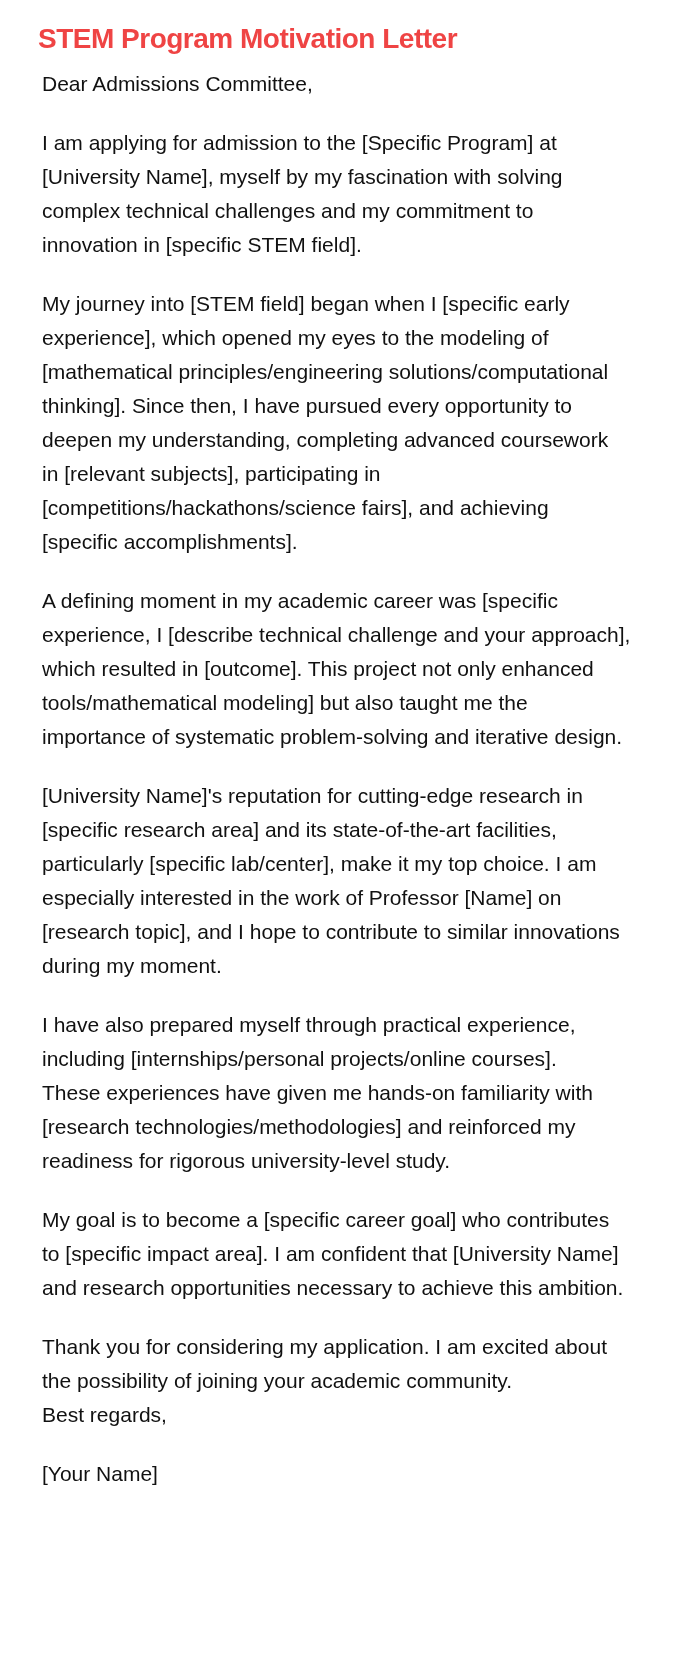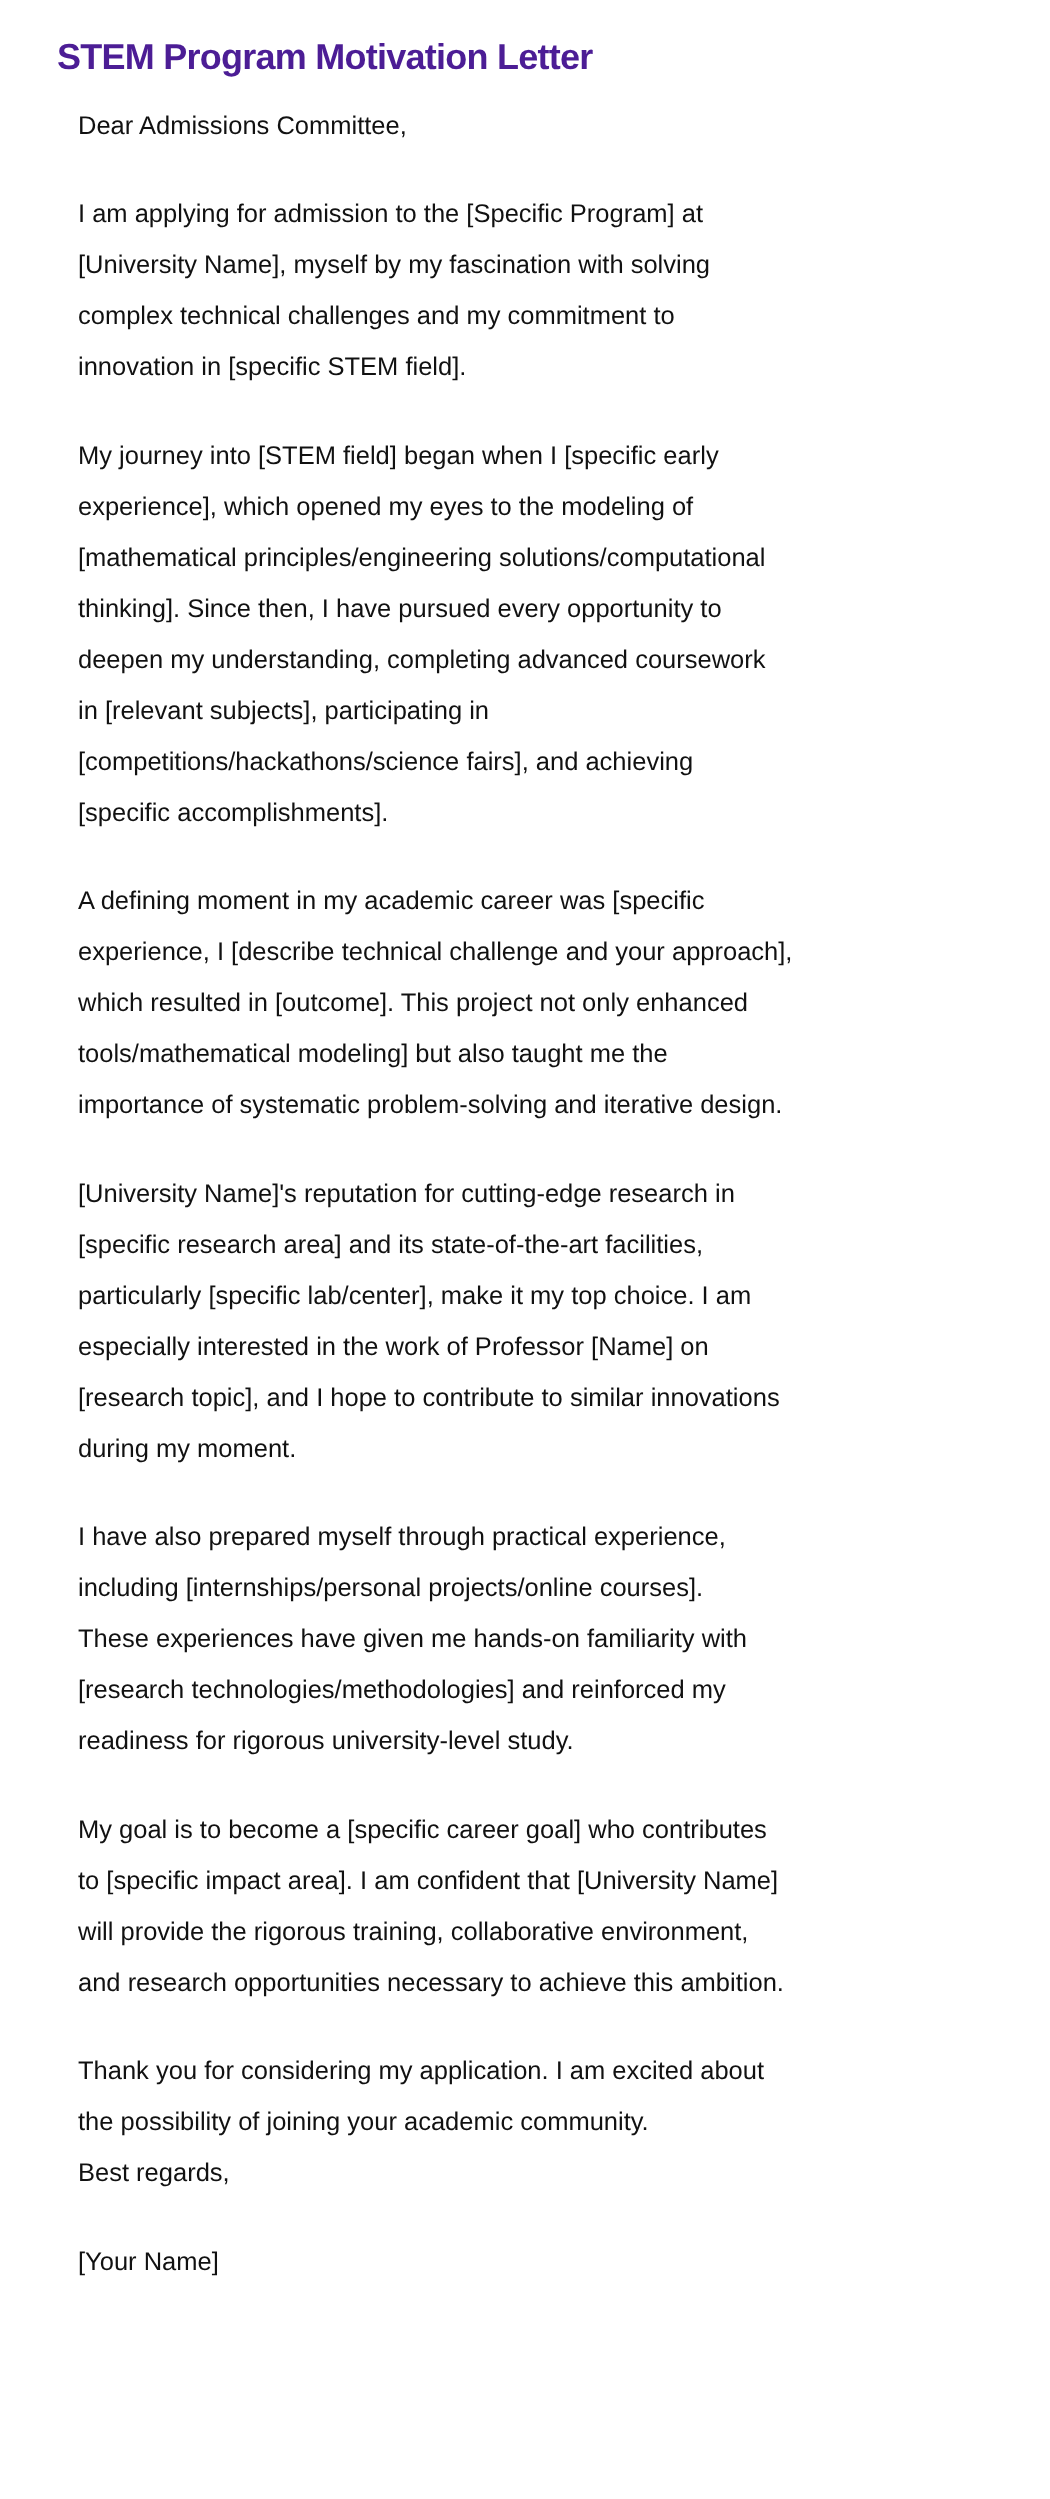--- a/index.html
+++ b/index.html
@@ -13,30 +13,30 @@
     height: 1666px;
     box-sizing: border-box;
     background: #ffffff;
     padding: 20px 40px 24px 38px;
     overflow: hidden;
     font-family: "Liberation Sans", sans-serif;
     color: #111111;
   }
   .doc-title {
     margin: 0 0 9px 0;
-    font-size: 24px;
+    font-size: 28px;
     line-height: 38px;
     font-weight: 700;
     letter-spacing: -0.5px;
-    color: #4c1d95;
+    color: #ef4444;
     white-space: nowrap;
   }
   .para {
-    margin: 0 0 25px 14px;
-    font-size: 17px;
+    margin: 0 0 25px 4px;
+    font-size: 21px;
     line-height: 34px;
     font-weight: 400;
   }
   .para:last-child {
     margin-bottom: 0;
   }
   .line {
     display: block;
     white-space: nowrap;
   }
@@ -84,21 +84,20 @@
       <p class="para">
         <span class="line">I have also prepared myself through practical experience,</span>
         <span class="line">including [internships/personal projects/online courses].</span>
         <span class="line">These experiences have given me hands-on familiarity with</span>
         <span class="line">[research technologies/methodologies] and reinforced my</span>
         <span class="line">readiness for rigorous university-level study.</span>
       </p>
       <p class="para">
         <span class="line">My goal is to become a [specific career goal] who contributes</span>
         <span class="line">to [specific impact area]. I am confident that [University Name]</span>
-        <span class="line">will provide the rigorous training, collaborative environment,</span>
         <span class="line">and research opportunities necessary to achieve this ambition.</span>
       </p>
       <p class="para">
         <span class="line">Thank you for considering my application. I am excited about</span>
         <span class="line">the possibility of joining your academic community.</span>
       </p>
     </div>
 
   <p class="para">Best regards,</p>
 

